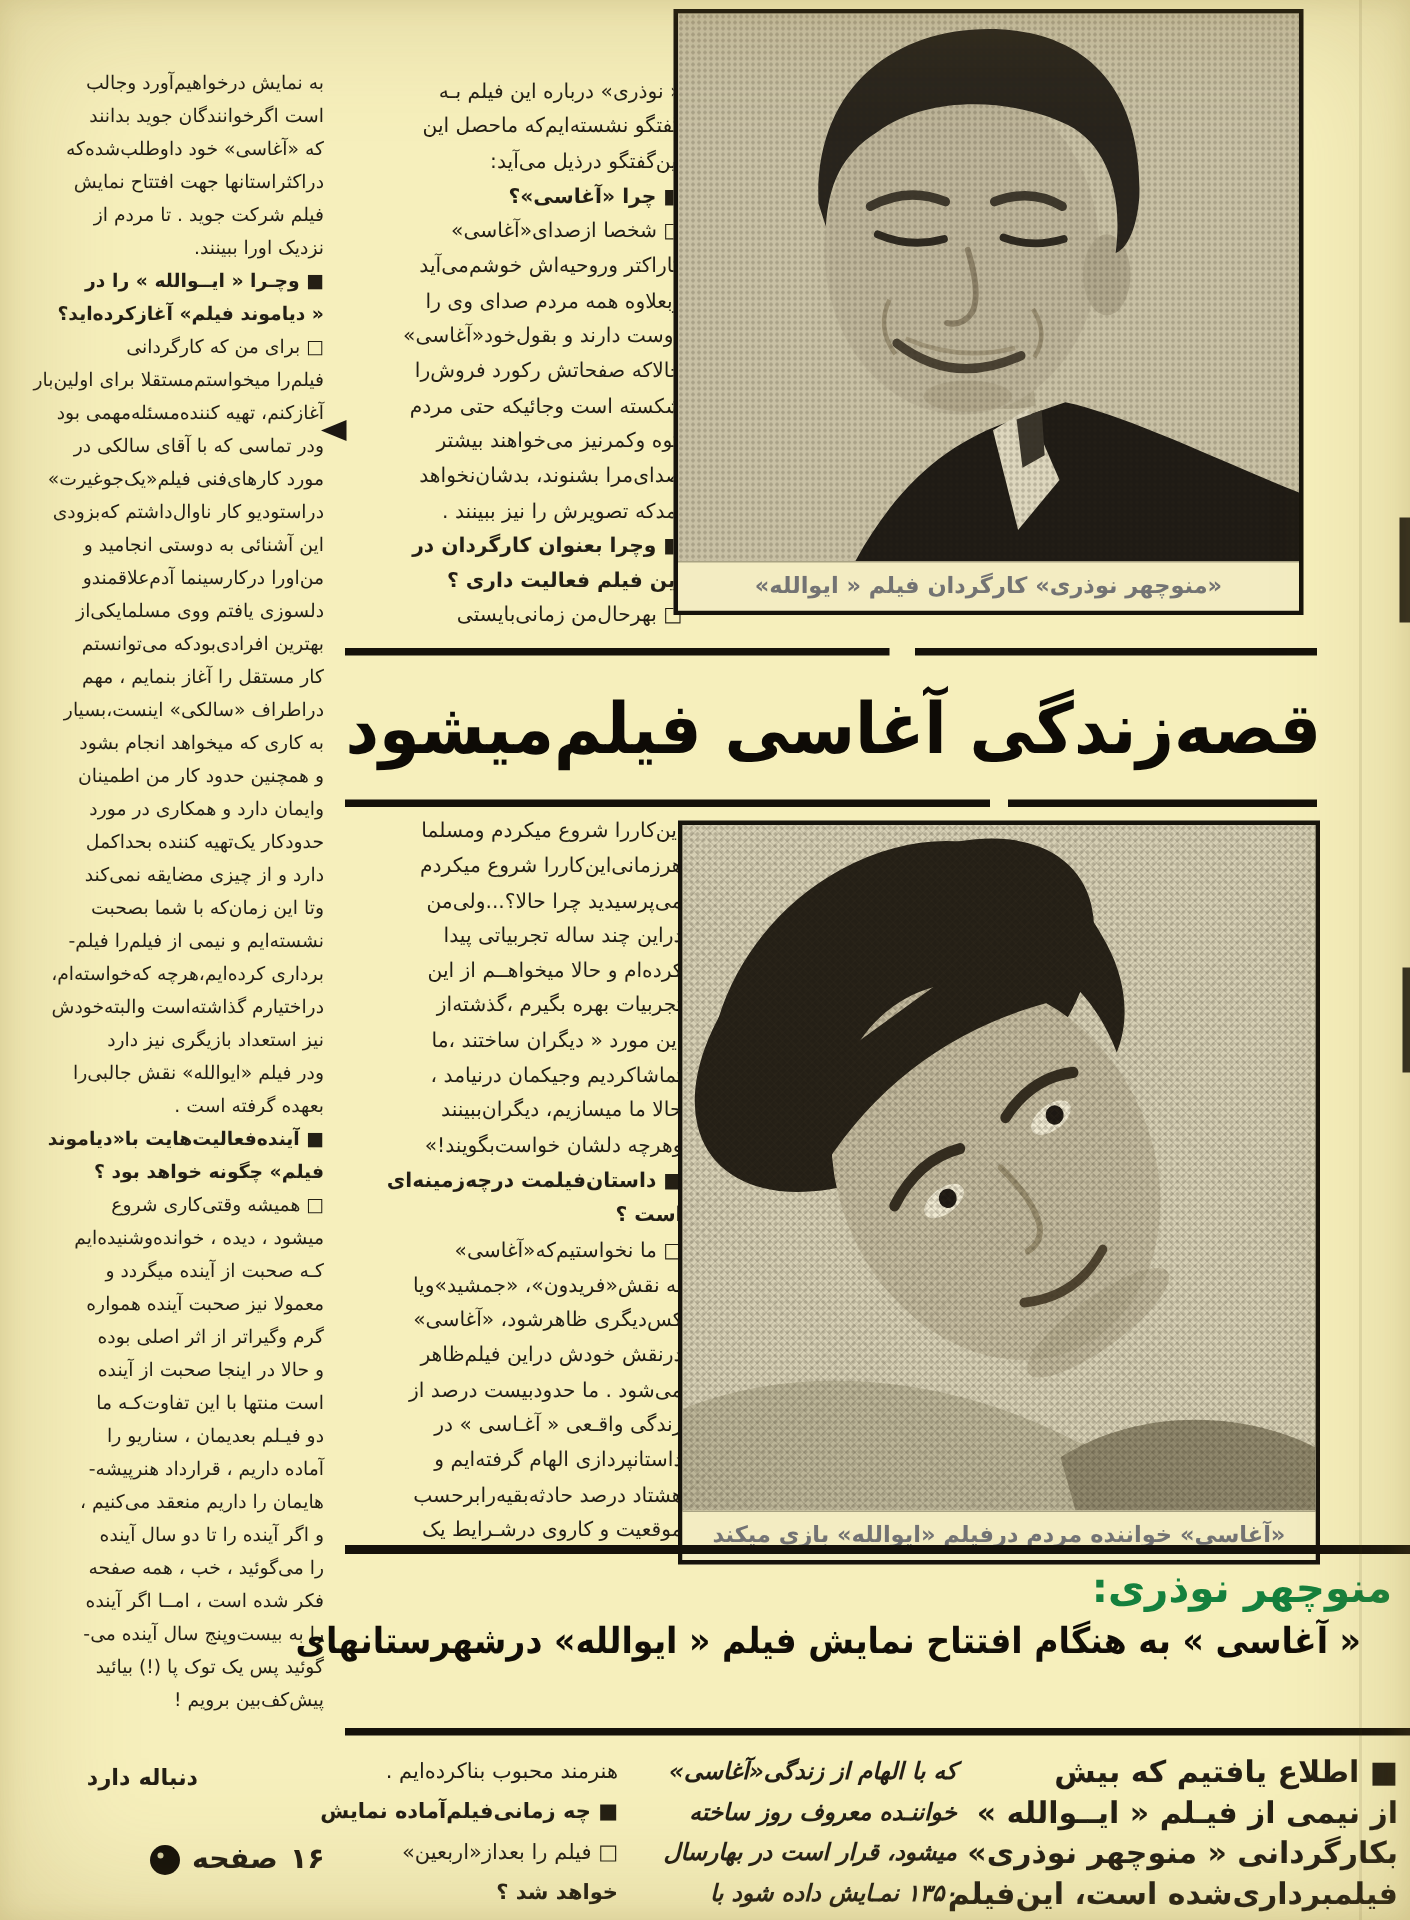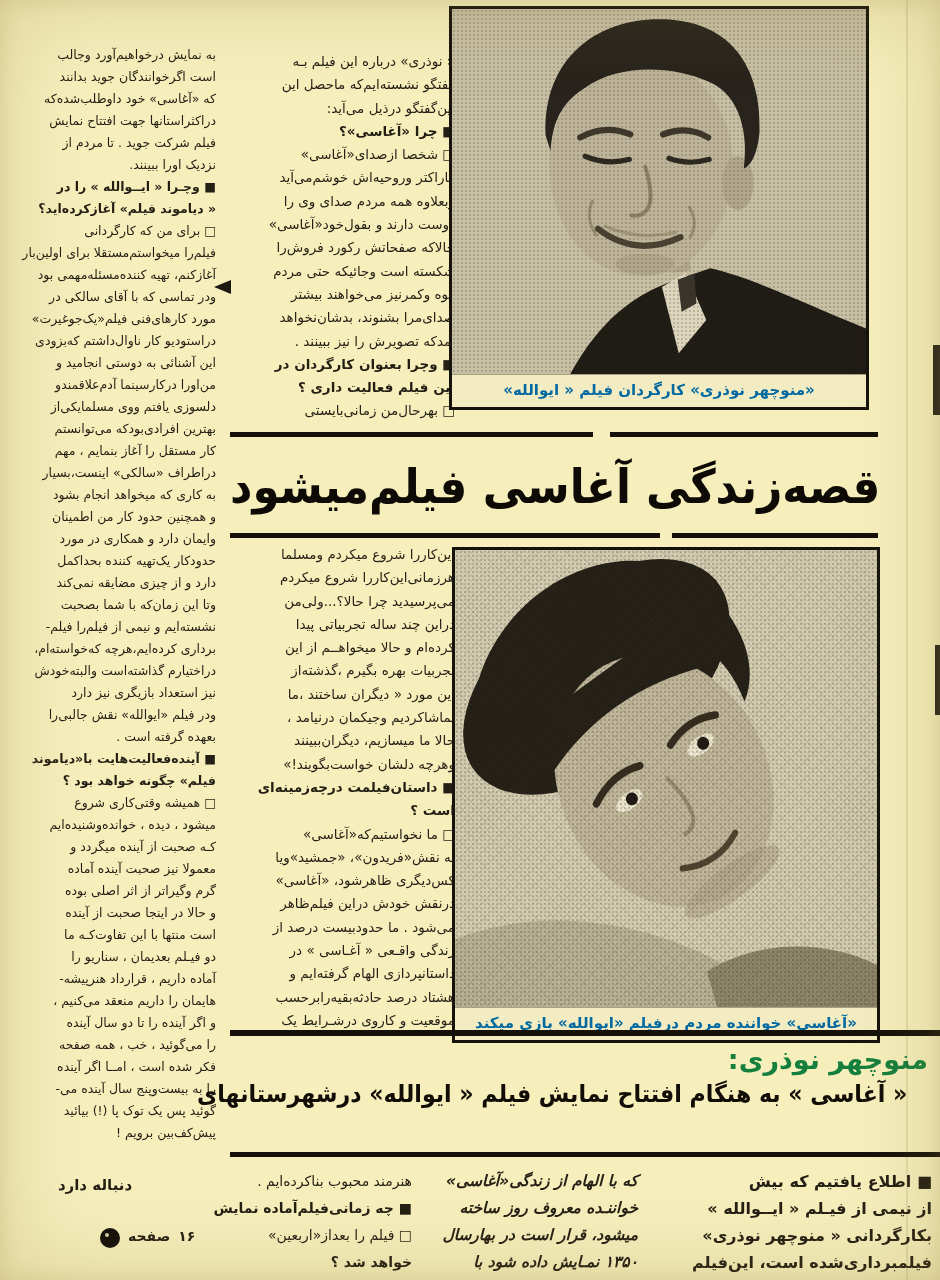--- a/index.html
+++ b/index.html
@@ -12,21 +12,21 @@
   body::before{
     content:"";position:absolute;inset:0;pointer-events:none;z-index:50;
     box-shadow:inset 0 0 90px rgba(140,115,45,.28), inset 0 0 18px rgba(150,125,55,.18);
   }
   .col{position:absolute;direction:rtl;text-align:right;}
   .ln{white-space:nowrap;}
   .bld{font-weight:bold;}
   .c1 .ln{font-size:12.5px;line-height:22px;letter-spacing:0;}
   .c2 .ln{font-size:13.5px;line-height:23.3px;}
   .cb .ln{line-height:27px;}
-  .cbr .ln{font-size:16px;font-weight:bold;}
+  .cbr .ln{font-size:20px;font-weight:bold;}
   .cbm .ln{font-size:15.5px;font-weight:bold;}
   .cbl .ln{font-size:14px;}
   .photo-frame{
     position:absolute;border:3px solid #16130c;background:#efe8c0;
     display:flex;flex-direction:column;box-sizing:border-box;
   }
   .photo-area{position:relative;flex:1 1 auto;overflow:hidden;}
   .photo-area svg{display:block;width:100%;height:100%;}
   .halftone::after{
     content:"";position:absolute;inset:0;pointer-events:none;
@@ -34,21 +34,21 @@
     background-size:4px 4px;
   }
   .hatch::before{
     content:"";position:absolute;inset:0;pointer-events:none;
     background-image:
       repeating-linear-gradient(45deg, rgba(60,52,36,.10) 0 1px, transparent 1px 4px),
       repeating-linear-gradient(-45deg, rgba(60,52,36,.10) 0 1px, transparent 1px 4px);
   }
   .caption{
     flex:0 0 auto;padding:6px 4px 8px;text-align:center;direction:rtl;
-    font-size:15px;font-weight:bold;color:#0369a1;background:#f3ecc2;
+    font-size:15px;font-weight:bold;color:#737373;background:#f3ecc2;
     border-top:1px solid rgba(30,25,15,.35);white-space:nowrap;overflow:hidden;
   }
   .rule{position:absolute;background:#15110a;}
   .headline{
     position:absolute;left:230px;top:440px;width:650px;height:92px;
     display:flex;align-items:center;justify-content:center;overflow:hidden;
   }
   .headline span{
     font-size:47px;font-weight:900;letter-spacing:-1px;color:#0e0b06;
     white-space:nowrap;direction:rtl;
@@ -60,22 +60,22 @@
   }
   .banner .bl{
     position:absolute;width:700px;left:5px;text-align:center;direction:rtl;
     font-size:24px;font-weight:bold;white-space:nowrap;color:#120e07;overflow:visible;
   }
   .footer-cont{
     position:absolute;left:30px;top:1176px;width:130px;text-align:center;
     font-size:15px;font-weight:bold;direction:rtl;white-space:nowrap;
   }
   .pagemark{
-    position:absolute;left:100px;top:1228px;display:flex;align-items:flex-start;gap:8px;
-    font-size:14px;font-weight:bold;direction:ltr;
+    position:absolute;left:100px;top:1228px;display:flex;align-items:flex-end;gap:8px;
+    font-size:19px;font-weight:bold;direction:ltr;
   }
   .pagemark .dot{
     width:20px;height:20px;border-radius:50%;background:#14100a;position:relative;flex:0 0 auto;
   }
   .pagemark .dot::after{
     content:"";position:absolute;left:5px;top:5px;width:4px;height:4px;border-radius:50%;
     background:rgba(246,239,188,.85);
   }
   .arrow-left{
     position:absolute;left:214px;top:280px;width:0;height:0;
@@ -120,21 +120,21 @@
     <div class="ln">برداری کرده‌ایم،هرچه که‌خواسته‌ام،</div>
     <div class="ln">دراختیارم گذاشته‌است والبته‌خودش</div>
     <div class="ln">نیز استعداد بازیگری نیز دارد</div>
     <div class="ln">ودر فیلم «ایوالله» نقش جالبی‌را</div>
     <div class="ln">بعهده گرفته است .</div>
     <div class="ln bld">■ آینده‌فعالیت‌هایت با«دیاموند</div>
     <div class="ln bld">فیلم» چگونه خواهد بود ؟</div>
     <div class="ln">□ همیشه وقتی‌کاری شروع</div>
     <div class="ln">میشود ، دیده ، خوانده‌وشنیده‌ایم</div>
     <div class="ln">کـه صحبت از آینده میگردد و</div>
-    <div class="ln">معمولا نیز صحبت آینده آماده</div>
+    <div class="ln">معمولا نیز صحبت آینده همواره</div>
     <div class="ln">گرم وگیراتر از اثر اصلی بوده</div>
     <div class="ln">و حالا در اینجا صحبت از آینده</div>
     <div class="ln">است منتها با این تفاوت‌کـه ما</div>
     <div class="ln">دو فیـلم بعدیمان ، سناریو را</div>
     <div class="ln">آماده داریم ، قرارداد هنرپیشه‌-</div>
     <div class="ln">هایمان را داریم منعقد می‌کنیم ،</div>
     <div class="ln">و اگر آینده را تا دو سال آینده</div>
     <div class="ln">را می‌گوئید ، خب ، همه صفحه</div>
     <div class="ln">فکر شده است ، امــا اگر آینده</div>
     <div class="ln">را به بیست‌وپنج سال آینده می-</div>

